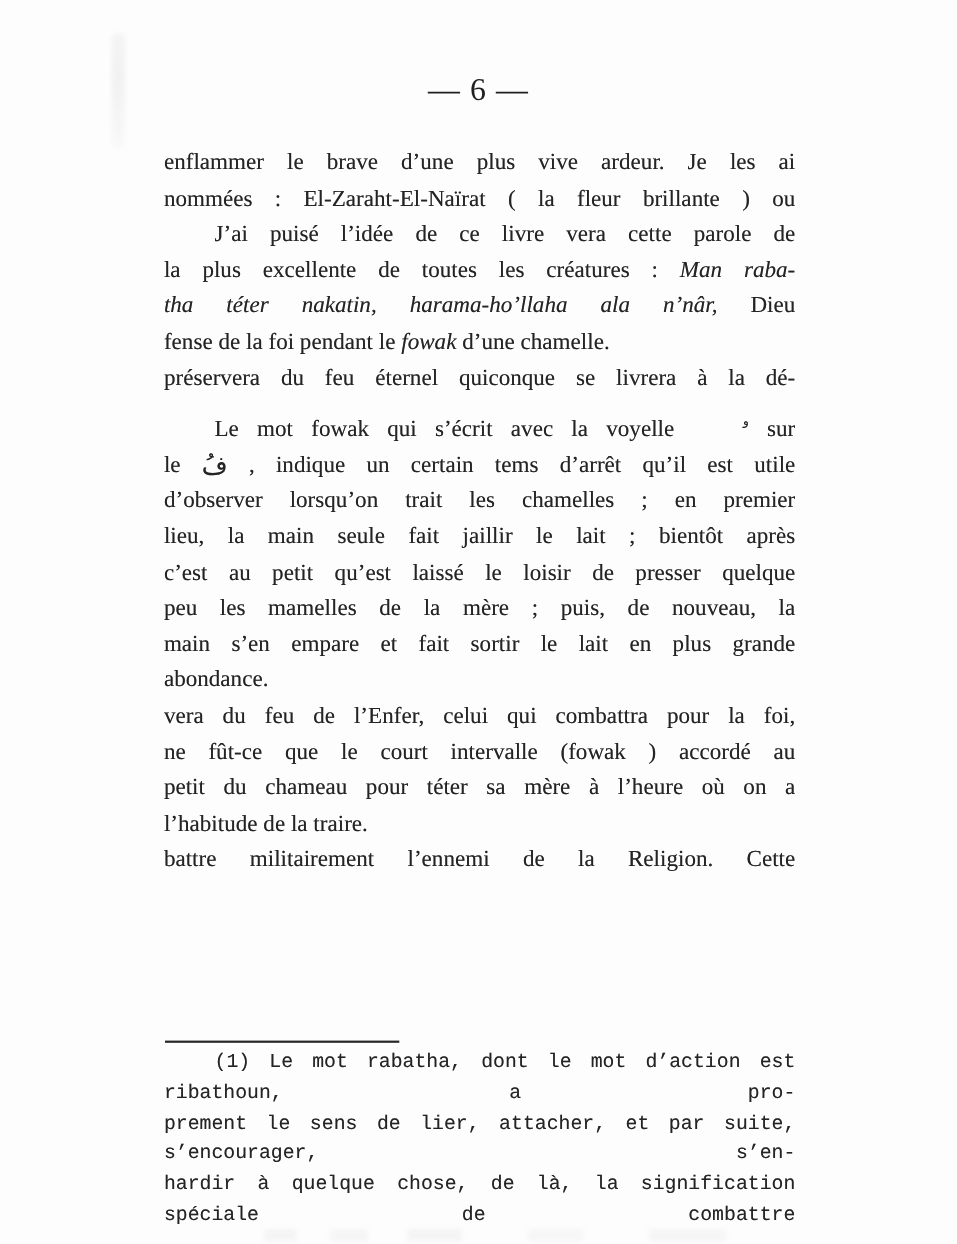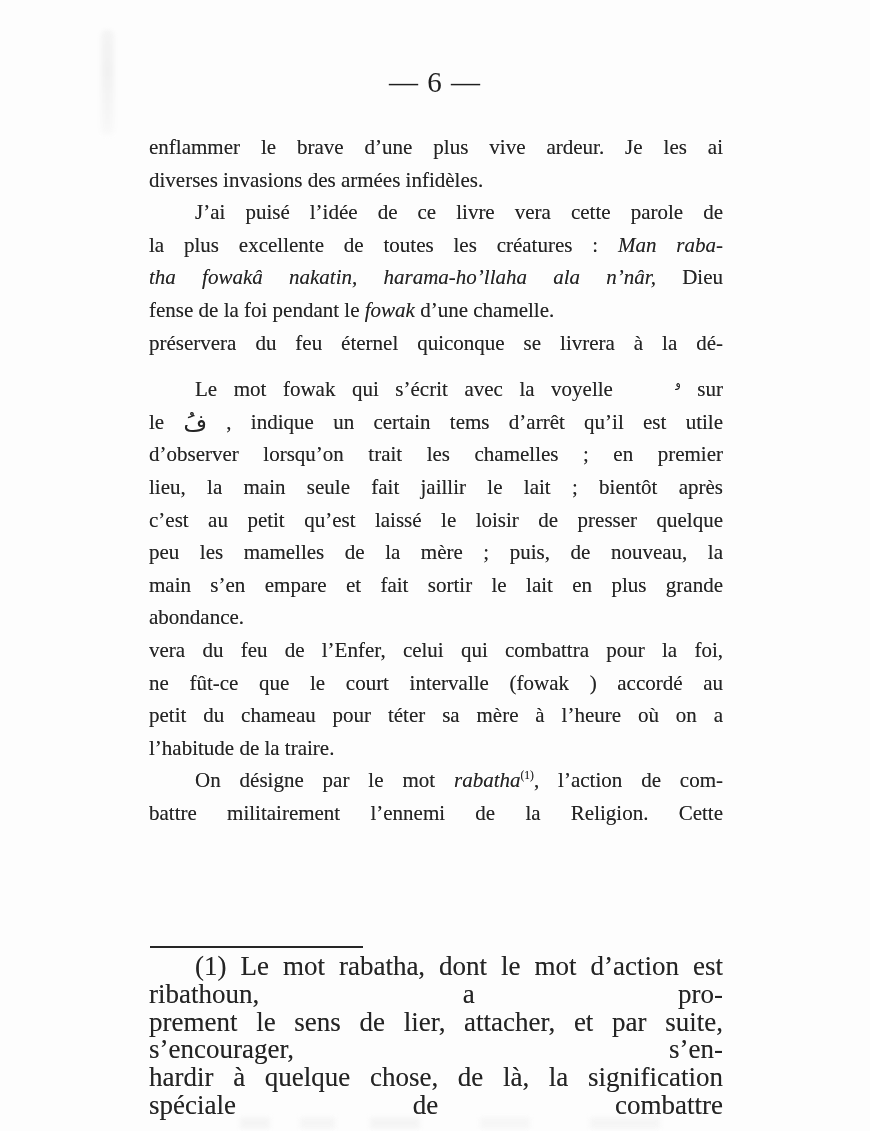--- a/index.html
+++ b/index.html
@@ -81,24 +81,25 @@
     top: 946px;
     width: 213px;
     height: 2px;
     background: #262626;
   }
   .footnote {
     position: absolute;
     left: 149px;
     top: 953px;
     width: 574px;
-    font-size: 27px;
+    font-size: 18px;
     line-height: 27.8px;
     color: #242424;
     text-shadow: 0 0 0.5px rgba(20,20,20,0.4);
+    font-family: Liberation Mono, monospace;
   }
   
   .ghost-bottom {
     position: absolute;
     left: 240px;
     top: 1117px;
     width: 420px;
     height: 12px;
     background:
       linear-gradient(90deg,
@@ -115,47 +116,46 @@
 <body>
 
 <div class="page">
   <div class="scan-edge"></div>
 
   <div class="page-number">— 6 —</div>
 
   <div class="text-block" id="body-block">
       <div class="para">
         <div class="line">enflammer le brave d’une plus vive ardeur. Je les ai</div>
-        <div class="line last">diverses invasions des armées infidèles.</div>
+        <div class="line">nommées : El-Zaraht-El-Naïrat ( la fleur brillante ) ou</div>
       </div>
       <div class="para">
         <div class="line indent">J’ai puisé l’idée de ce livre vera cette parole de</div>
         <div class="line">la plus excellente de toutes les créatures : <i>Man raba-</i></div>
-        <div class="line"><i>tha fowakâ nakatin, harama-ho’llaha ala n’nâr,</i> Dieu</div>
+        <div class="line"><i>tha téter nakatin, harama-ho’llaha ala n’nâr,</i> Dieu</div>
         <div class="line last">fense de la foi pendant le <i>fowak</i> d’une chamelle.</div>
         <div class="line">préservera du feu éternel quiconque se livrera à la dé-</div>
       </div>
       <div class="para gap">
         <div class="line indent">Le mot fowak qui s’écrit avec la voyelle <span class="damma">و</span> sur</div>
         <div class="line">le <span class="arabic">فُ</span> , indique un certain tems d’arrêt qu’il est utile</div>
         <div class="line">d’observer lorsqu’on trait les chamelles ; en premier</div>
         <div class="line">lieu, la main seule fait jaillir le lait ; bientôt après</div>
         <div class="line">c’est au petit qu’est laissé le loisir de presser quelque</div>
         <div class="line">peu les mamelles de la mère ; puis, de nouveau, la</div>
         <div class="line">main s’en empare et fait sortir le lait en plus grande</div>
         <div class="line last">abondance.</div>
       </div>
       <div class="para">
         <div class="line">vera du feu de l’Enfer, celui qui combattra pour la foi,</div>
         <div class="line">ne fût-ce que le court intervalle (fowak ) accordé au</div>
         <div class="line">petit du chameau pour téter sa mère à l’heure où on a</div>
         <div class="line last">l’habitude de la traire.</div>
       </div>
       <div class="para">
-        <div class="line indent">On désigne par le mot <i>rabatha</i><sup>(1)</sup>, l’action de com-</div>
         <div class="line">battre militairement l’ennemi de la Religion. Cette</div>
       </div>
     </div>
 
   <div class="footnote-rule"></div>
 
   <div class="footnote" id="footnote-block">
       <div class="line indent">(1) Le mot rabatha, dont le mot d’action est ribathoun, a pro-</div>
       <div class="line">prement le sens de lier, attacher, et par suite, s’encourager, s’en-</div>
       <div class="line">hardir à quelque chose, de là, la signification spéciale de combattre</div>

